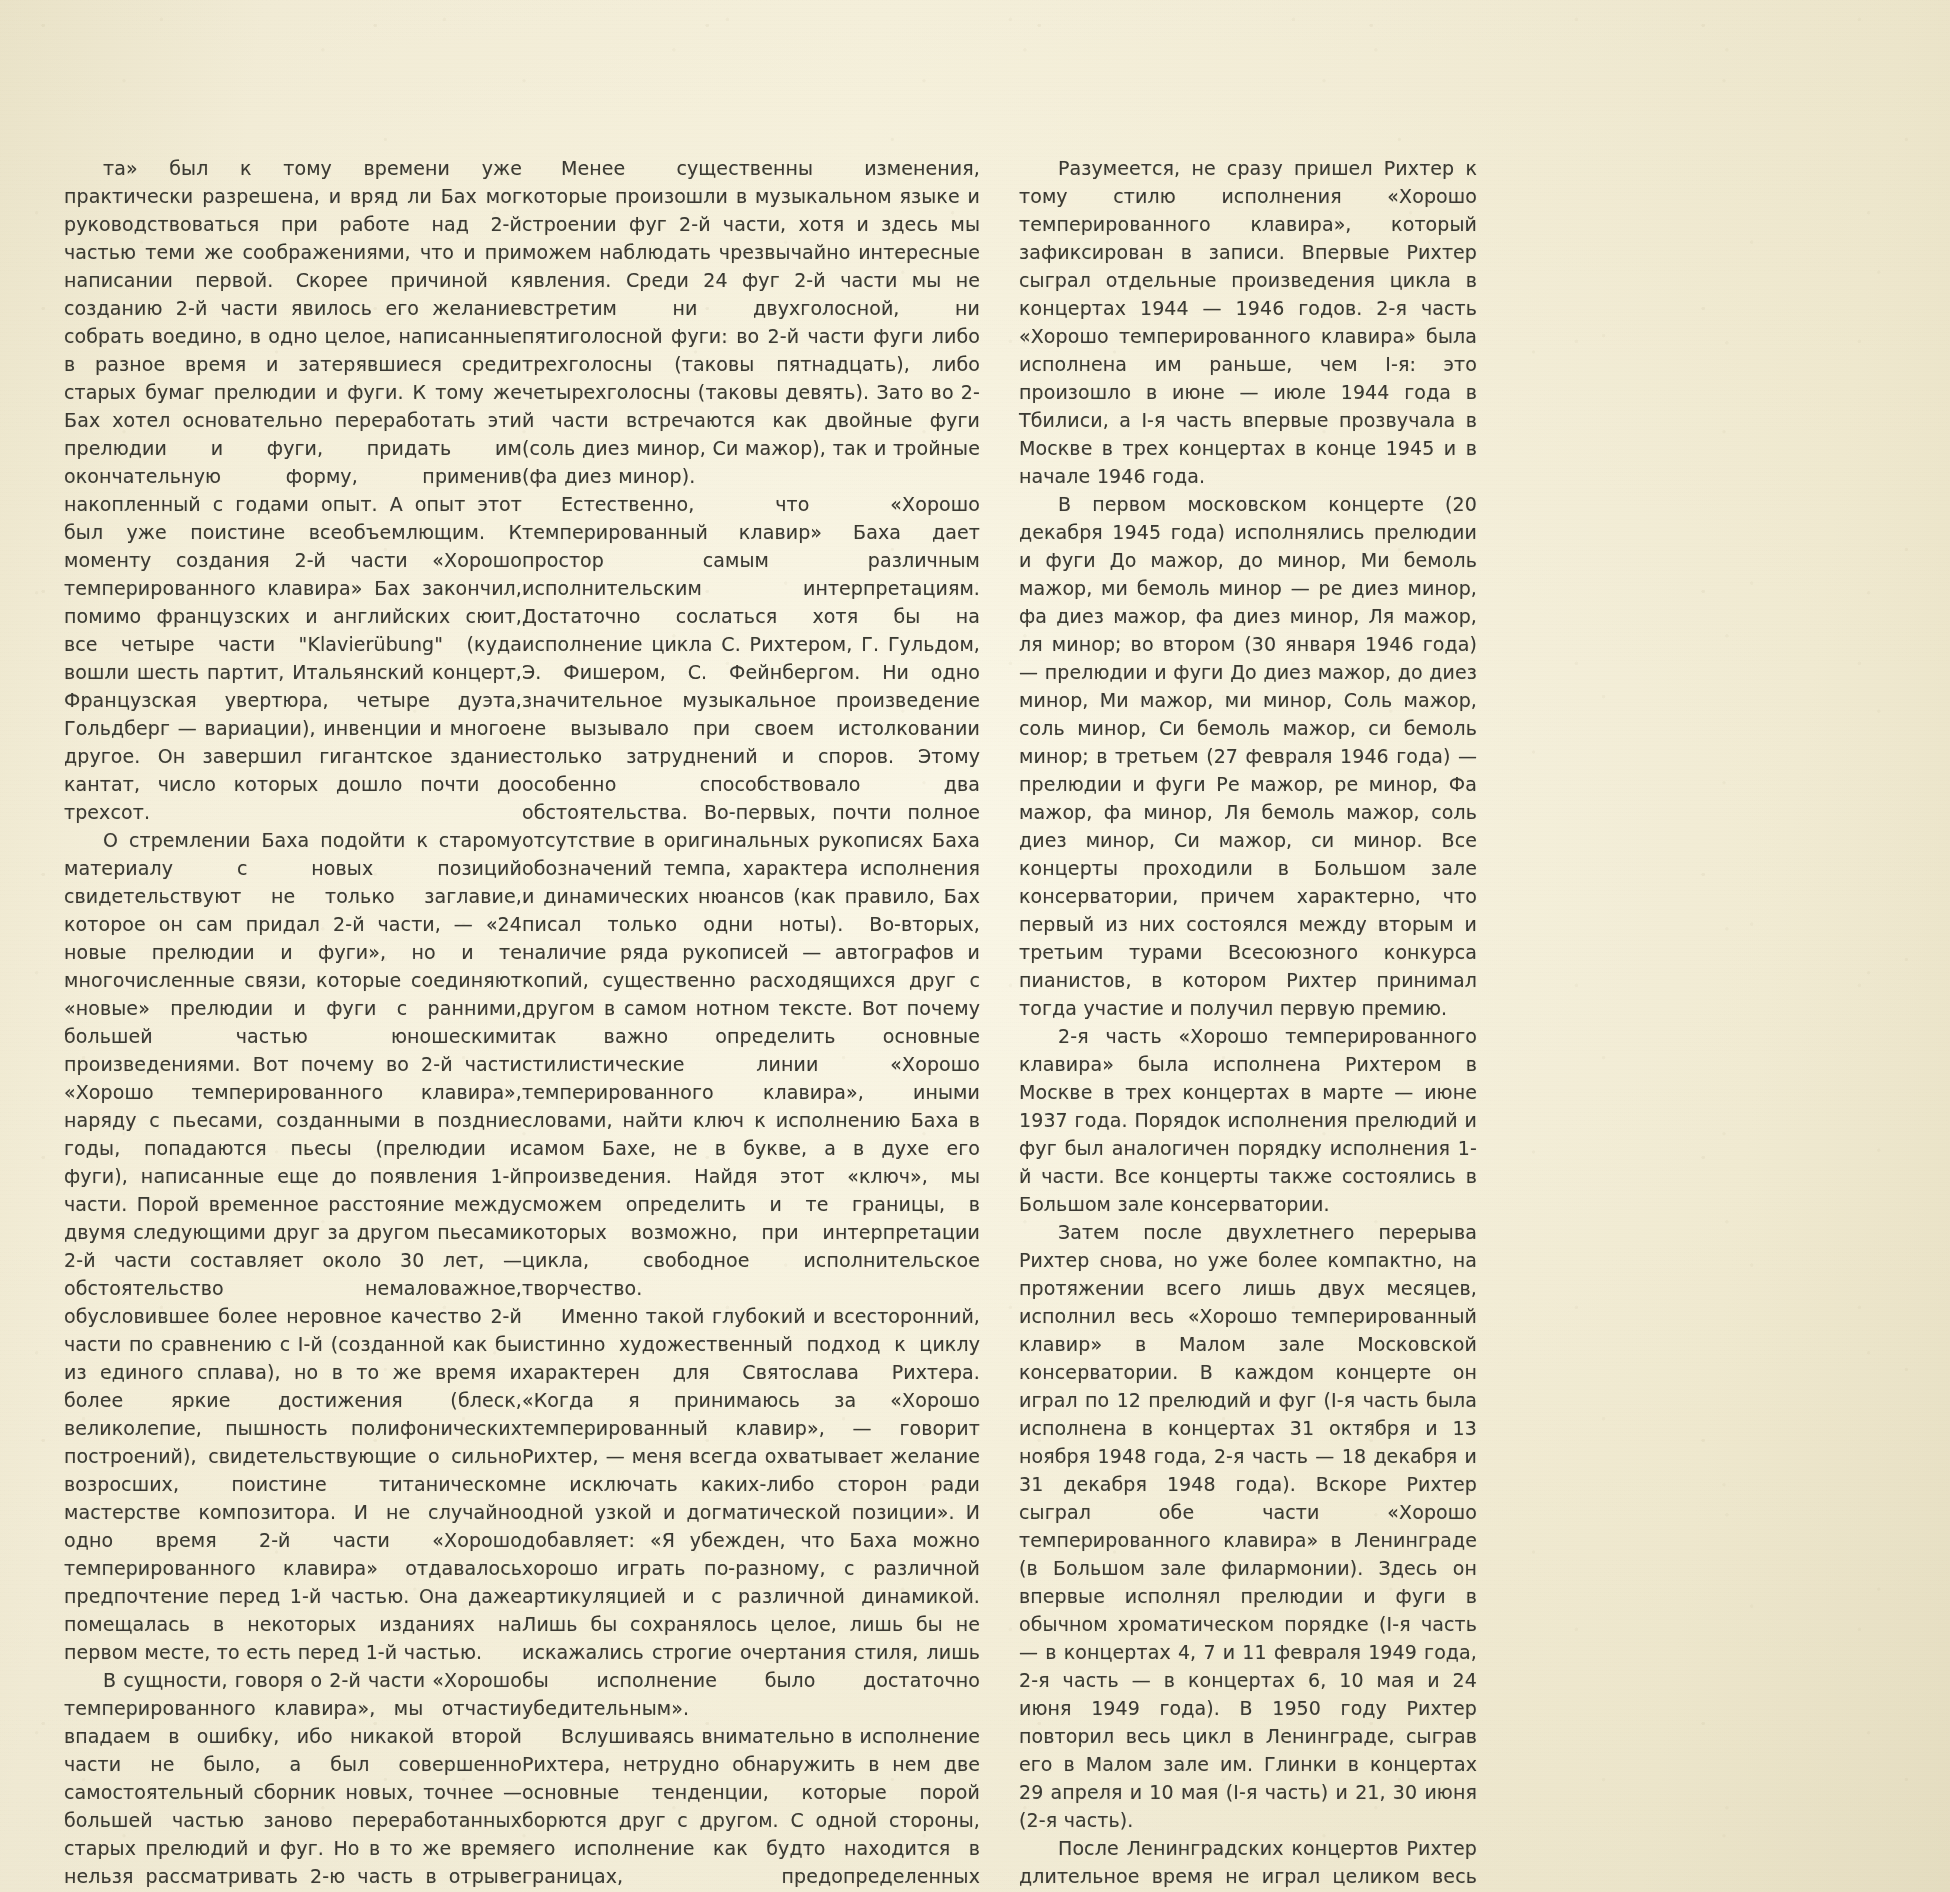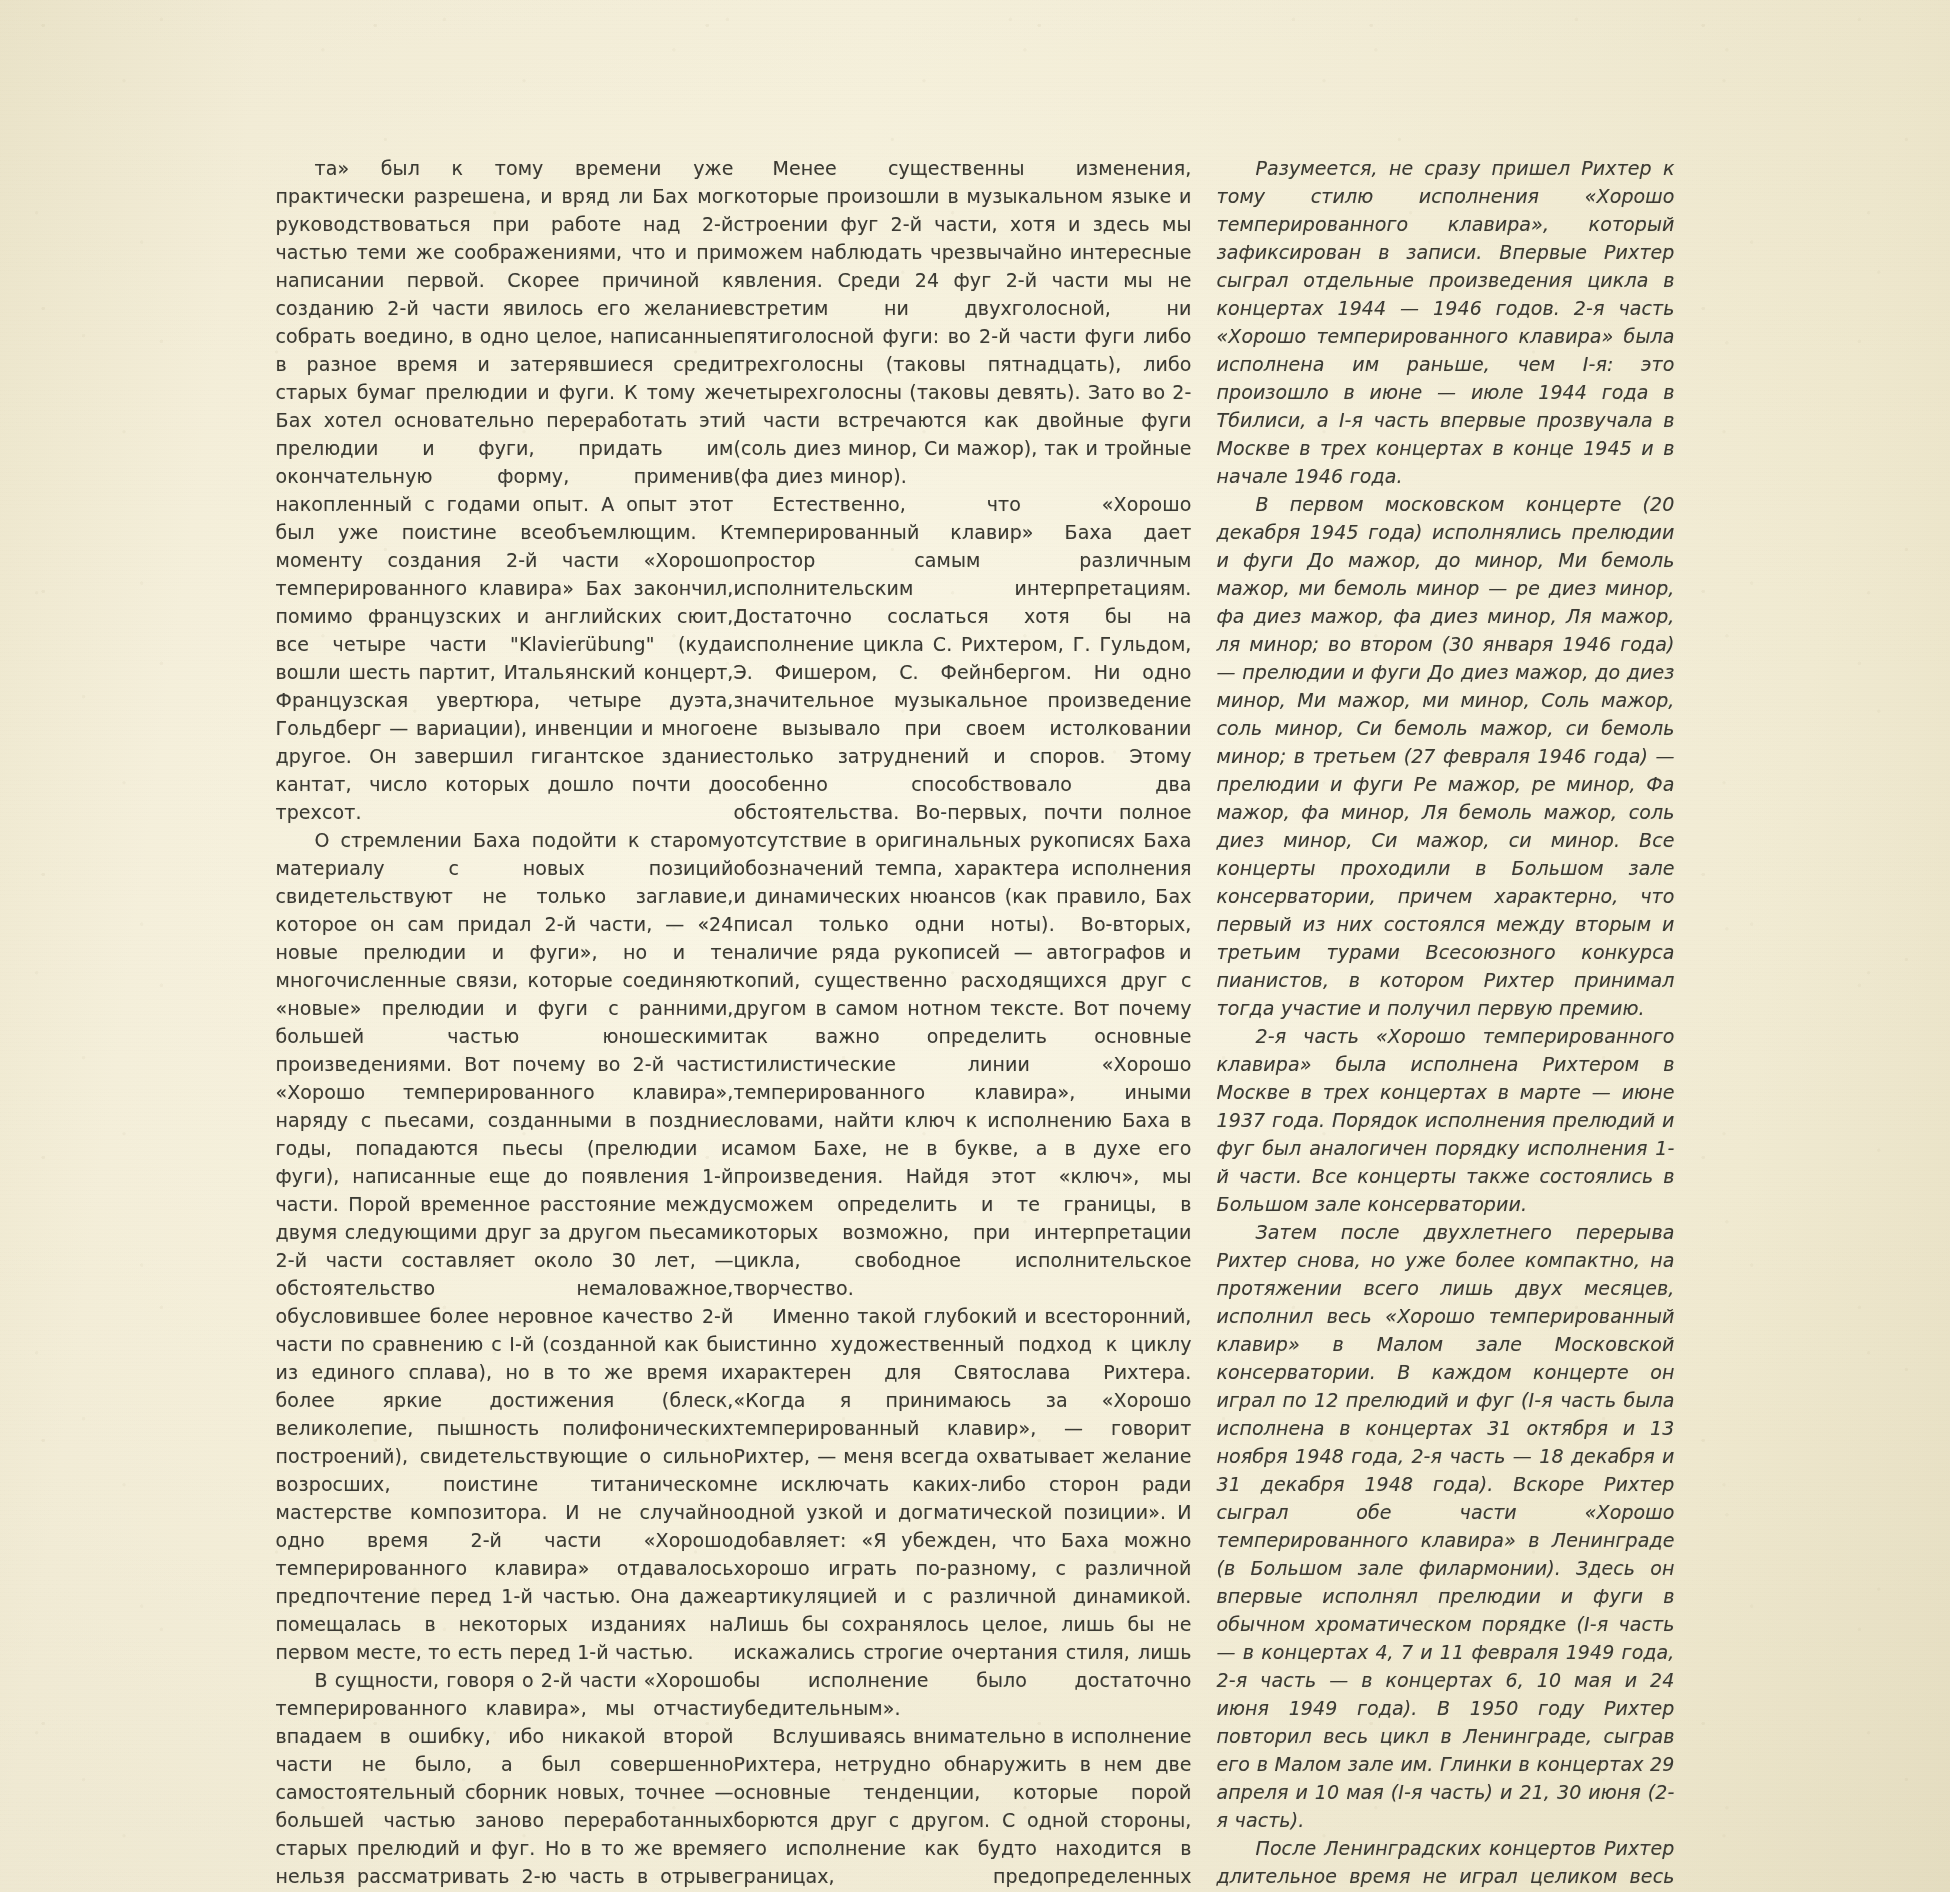--- a/index.html
+++ b/index.html
@@ -69,30 +69,29 @@
   }
 
   #page {
     position: absolute;
     inset: 0;
     display: flex;
     flex-direction: row;
     padding: 154px 64px 146px 64px;
     box-sizing: border-box;
     gap: 0;
-    justify-content: center;
   }
 
   .column {
     width: 458px;
     flex: 0 0 458px;
     position: relative;
   }
   #col-2 { }
-  #col-3 { margin-left: 25px; font-style: italic; }
+  #col-3 { margin-left: 39px; }
 
   .para {
     margin: 0 0 0 0;
     text-indent: 39px;
     text-align: justify;
     font-size: 19px;
     line-height: 28px;
     letter-spacing: 0.1px;
     word-spacing: 0.4px;
     color: #3b3a33;

